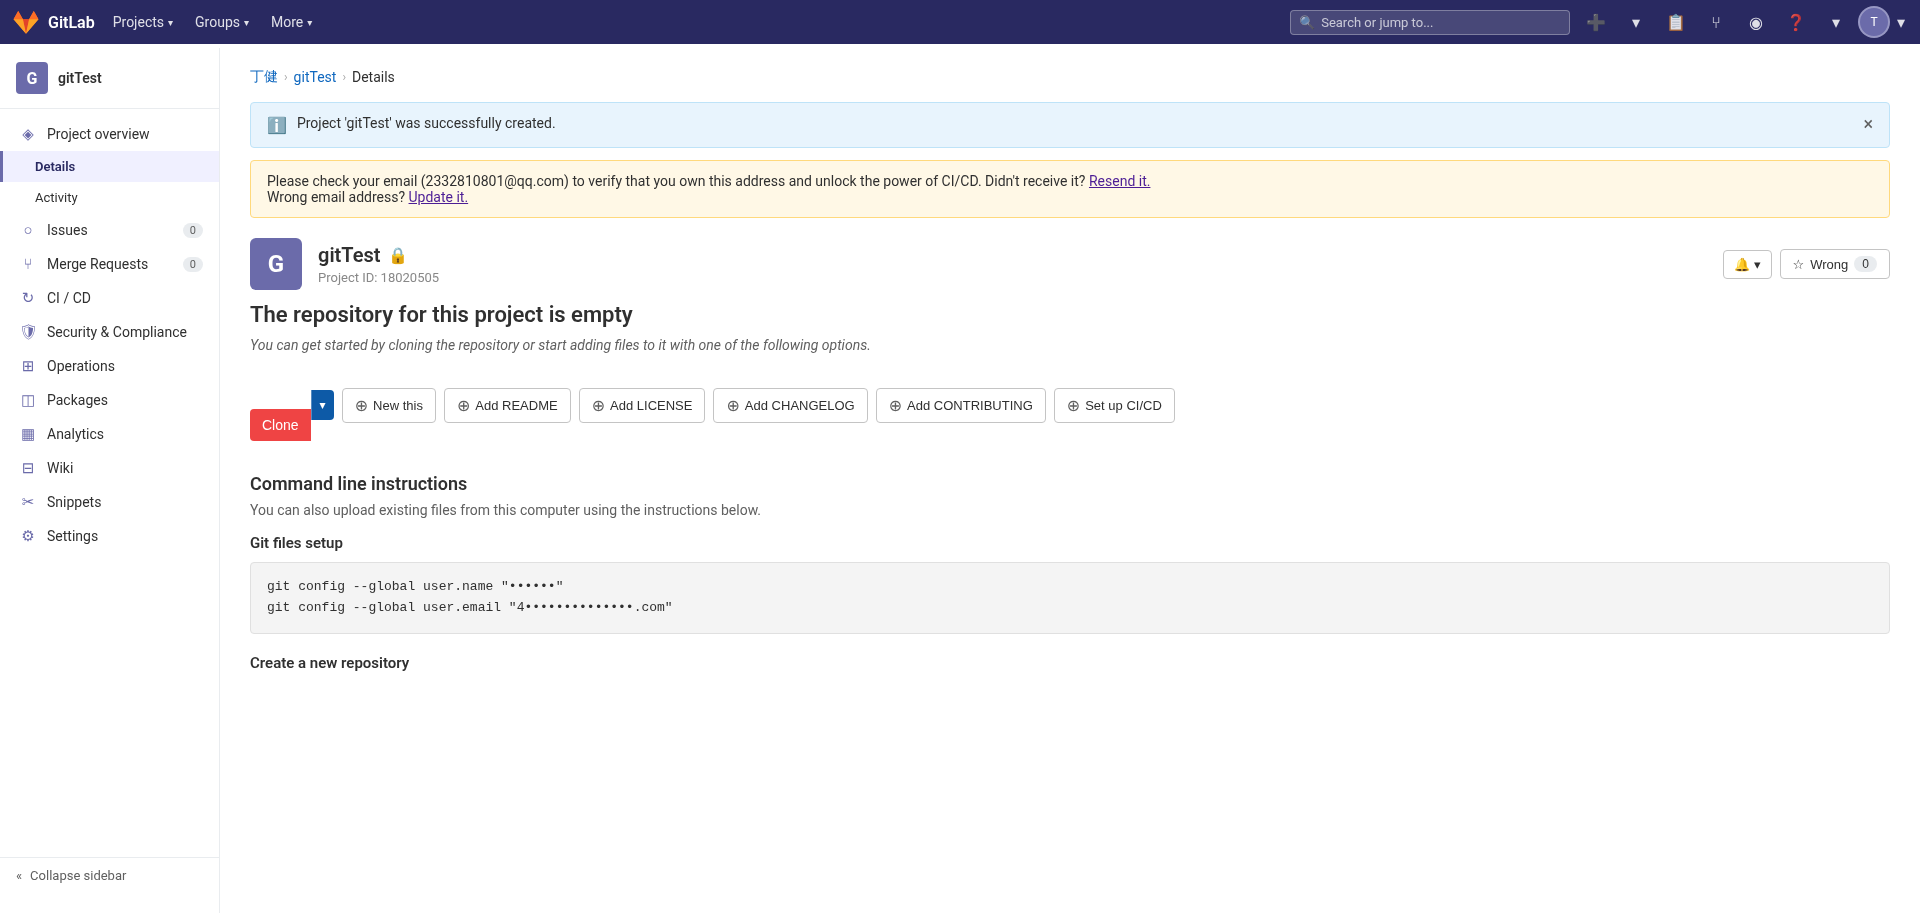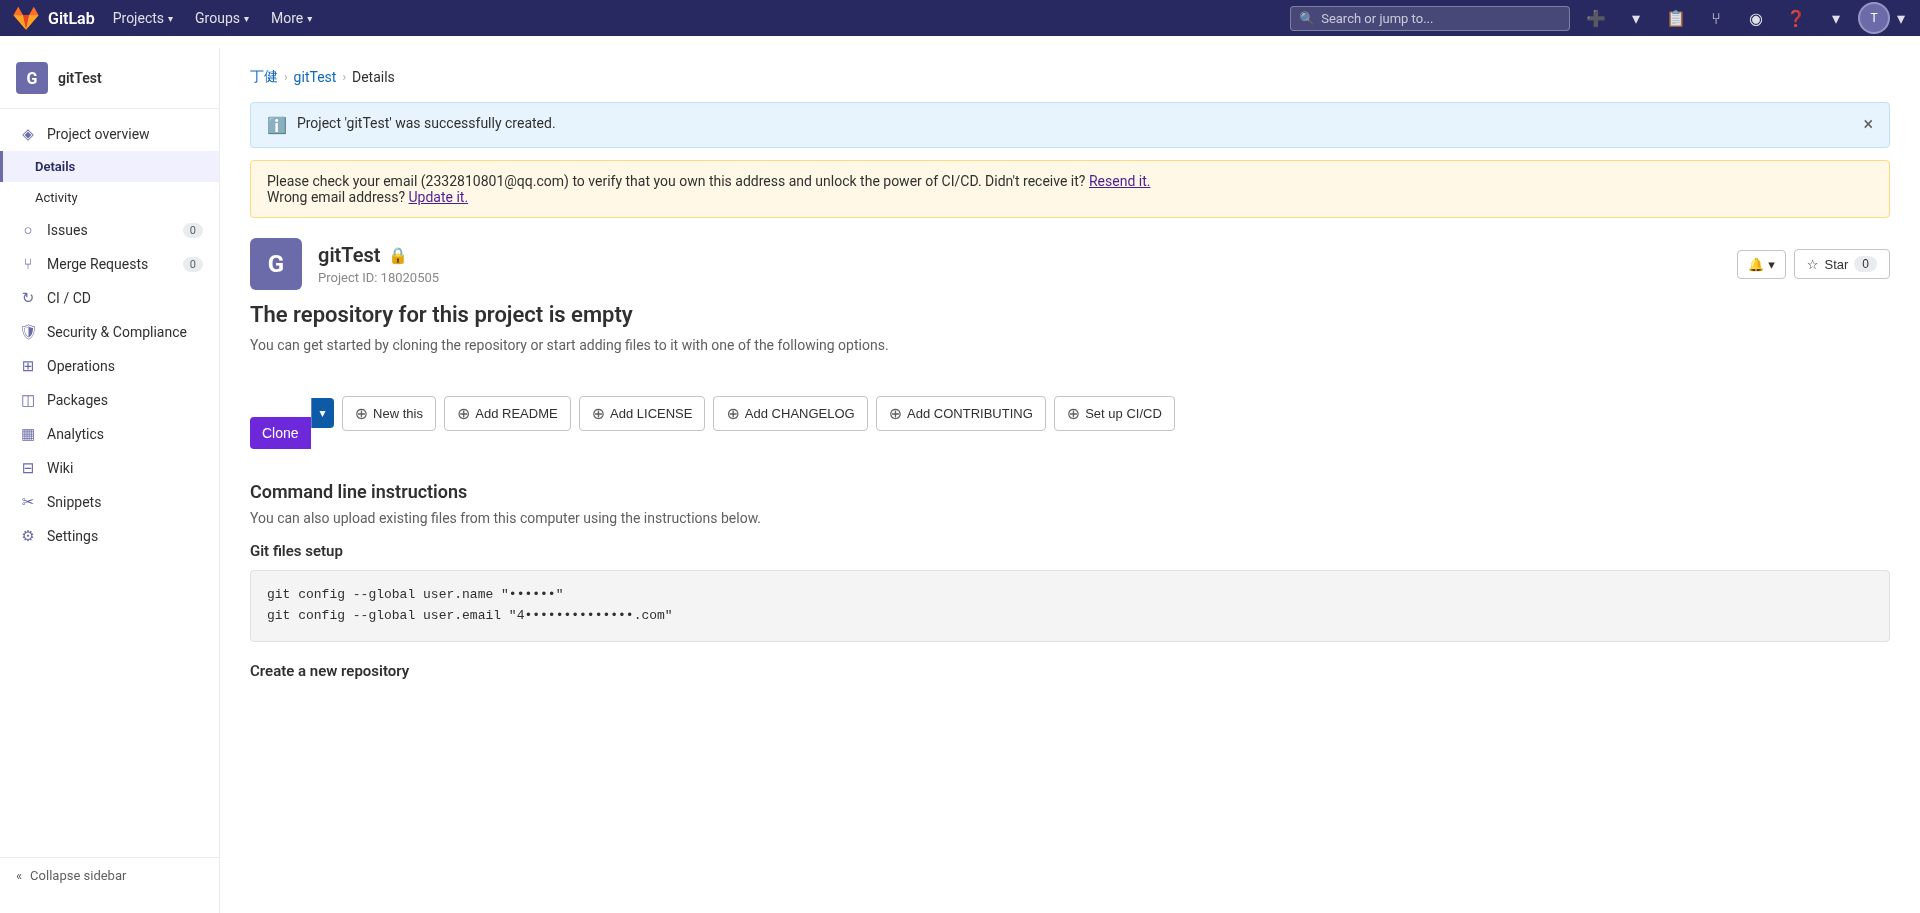--- a/index.html
+++ b/index.html
@@ -3,21 +3,21 @@
   <meta charset="utf-8">
   <style>
     * { box-sizing: border-box; margin: 0; padding: 0; }
     body { font-family: -apple-system, BlinkMacSystemFont, 'Segoe UI', Roboto, sans-serif; font-size: 14px; background: #fff; color: #303030; }
 
     
     .navbar {
       display: flex;
       align-items: center;
       background: #292961;
-      height: 36px;
+      height: 44px;
       padding: 0 12px;
       position: fixed;
       top: 0; left: 0; right: 0;
       z-index: 100;
       gap: 8px;
     }
     .navbar-brand {
       display: flex;
       align-items: center;
       gap: 8px;
@@ -314,35 +314,36 @@
     
     .empty-repo-title {
       font-size: 22px;
       font-weight: 600;
       color: #303030;
       margin-bottom: 10px;
     }
     .empty-repo-desc {
       font-size: 14px;
       color: #606060;
-      margin-bottom: 24px;
+      margin-bottom: 16px;
+      font-style: italic;
     }
     .repo-actions {
       display: flex;
       align-items: center;
       gap: 8px;
       flex-wrap: wrap;
       margin-bottom: 32px;
     }
     .btn-clone-dropdown {
       display: flex;
       align-items: center;
     }
     .btn-clone-main {
-      background: #6d28d9;
+      background: #ef4444;
       color: #fff;
       border: none;
       border-radius: 4px 0 0 4px;
       padding: 8px 12px;
       font-size: 14px;
       cursor: pointer;
       font-weight: 500;
       margin-top: 40px;
     }
     .btn-clone-arrow {
@@ -583,21 +584,21 @@
           <div class="project-id">Project ID: 18020505</div>
         </div>
       </div>
       <div class="project-actions">
         <button class="btn-notification">
           <span>🔔</span>
           <span>▾</span>
         </button>
         <button class="btn-star">
           <span>☆</span>
-          <span>Star</span>
+          <span>Wrong</span>
           <span class="star-count">0</span>
         </button>
       </div>
     </div>
 
 
     <h2 class="empty-repo-title">The repository for this project is empty</h2>
     <p class="empty-repo-desc">You can get started by cloning the repository or start adding files to it with one of the following options.</p>
 
     <div class="repo-actions">

